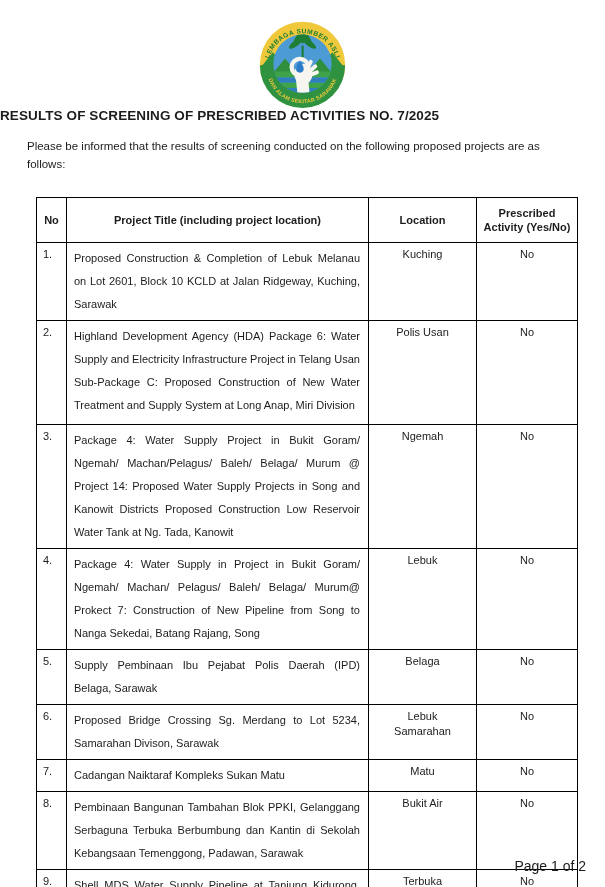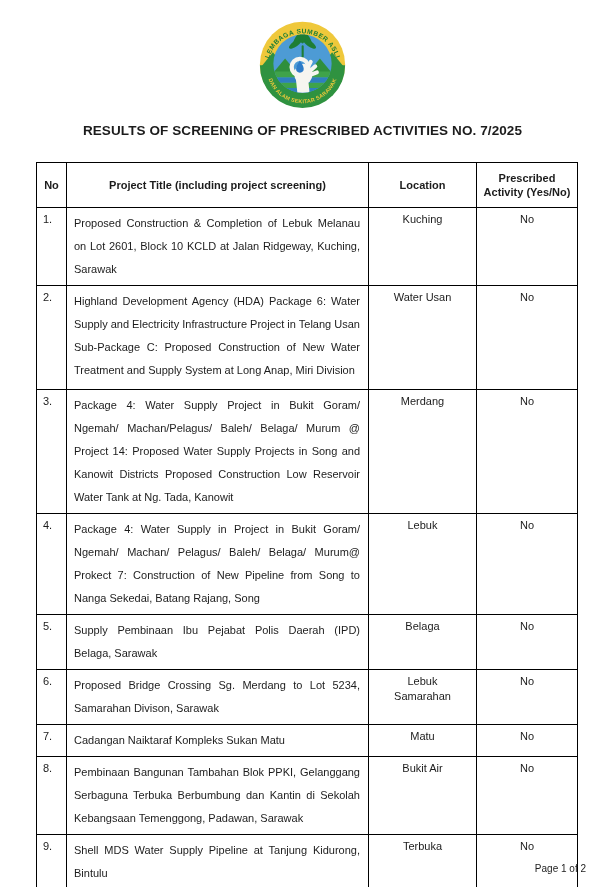--- a/index.html
+++ b/index.html
@@ -8,22 +8,21 @@
     width:605px; height:887px;
     background:#ffffff;
     font-family:"Liberation Sans", sans-serif;
     color:#1c1c1c;
     overflow:hidden;
   }
   .logo-wrap { display:flex; justify-content:center; padding-top:21px; }
   .logo-svg { width:87px; height:87px; }
 
   .doc-title {
-    margin-top:15px;
-    text-align:center;
+    text-align:left;
     font-weight:bold;
     font-size:13.5px;
     letter-spacing:0.1px;
   }
   .intro {
     margin:14px 26px 0 27px;
     font-size:11.5px;
     line-height:18px;
   }
   table.screening {
@@ -52,21 +51,21 @@
     text-align:justify;
   }
   td.loc-cell, td.pa-cell {
     padding:4px 20px;
     line-height:15px;
     text-align:center;
   }
   .footer {
     position:absolute;
     right:19px; bottom:13px;
-    font-size:10px;
+    font-size:14px;
     color:#1c1c1c;
   }
 </style>
 </head>
 <body>
 
 <div class="page">
 
   <div class="logo-wrap">
     <svg class="logo-svg" viewBox="0 0 100 100">
@@ -120,56 +119,57 @@
         <textPath href="#arcTop" startOffset="50%" text-anchor="middle">LEMBAGA SUMBER ASLI</textPath>
       </text>
       <text font-size="6.2" font-weight="bold" fill="#EFC83B" letter-spacing="0.3" font-family="Liberation Sans, sans-serif">
         <textPath href="#arcBottom" startOffset="50%" text-anchor="middle">DAN ALAM SEKITAR SARAWAK</textPath>
       </text>
     </svg>
   </div>
 
   <div class="doc-title">RESULTS OF SCREENING OF PRESCRIBED ACTIVITIES NO. 7/2025</div>
 
+  <div class="intro">Please be informed that the results of screening conducted on the following proposed projects are as follows:</div>
 
   <table class="screening">
     <colgroup>
       <col style="width:30px">
         <col style="width:302px">
         <col style="width:108px">
         <col style="width:101px">
     </colgroup>
     <thead>
       <tr style="height:45px">
         <th>No</th>
-        <th>Project Title (including project screening)</th>
+        <th>Project Title (including project location)</th>
         <th>Location</th>
         <th>Prescribed Activity (Yes/No)</th>
       </tr>
     </thead>
     <tbody>
       <tr style="height:59px">
         <td class="no-cell">1.</td>
         <td class="title-cell">Proposed Construction &amp; Completion of Lebuk Melanau on Lot 2601, Block 10 KCLD at Jalan Ridgeway, Kuching, Sarawak</td>
         <td class="loc-cell">Kuching</td>
         <td class="pa-cell">No</td>
       </tr>
       <tr style="height:104px">
         <td class="no-cell">2.</td>
         <td class="title-cell">
           <div>Highland Development Agency (HDA) Package 6: Water Supply and Electricity Infrastructure Project in Telang Usan</div>
           <div>Sub-Package C: Proposed Construction of New Water Treatment and Supply System at Long Anap, Miri Division</div>
         </td>
-        <td class="loc-cell">Water Usan</td>
+        <td class="loc-cell">Polis Usan</td>
         <td class="pa-cell">No</td>
       </tr>
       <tr style="height:89px">
         <td class="no-cell">3.</td>
         <td class="title-cell">Package 4: Water Supply Project in Bukit Goram/ Ngemah/ Machan/Pelagus/ Baleh/ Belaga/ Murum @ Project 14: Proposed Water Supply Projects in Song and Kanowit Districts Proposed Construction Low Reservoir Water Tank at Ng. Tada, Kanowit</td>
-        <td class="loc-cell">Merdang</td>
+        <td class="loc-cell">Ngemah</td>
         <td class="pa-cell">No</td>
       </tr>
       <tr style="height:74px">
         <td class="no-cell">4.</td>
         <td class="title-cell">Package 4: Water Supply in Project in Bukit Goram/ Ngemah/ Machan/ Pelagus/ Baleh/ Belaga/ Murum@ Prokect 7: Construction of New Pipeline from Song to Nanga Sekedai, Batang Rajang, Song</td>
         <td class="loc-cell">Lebuk</td>
         <td class="pa-cell">No</td>
       </tr>
       <tr style="height:45px">
         <td class="no-cell">5.</td>

